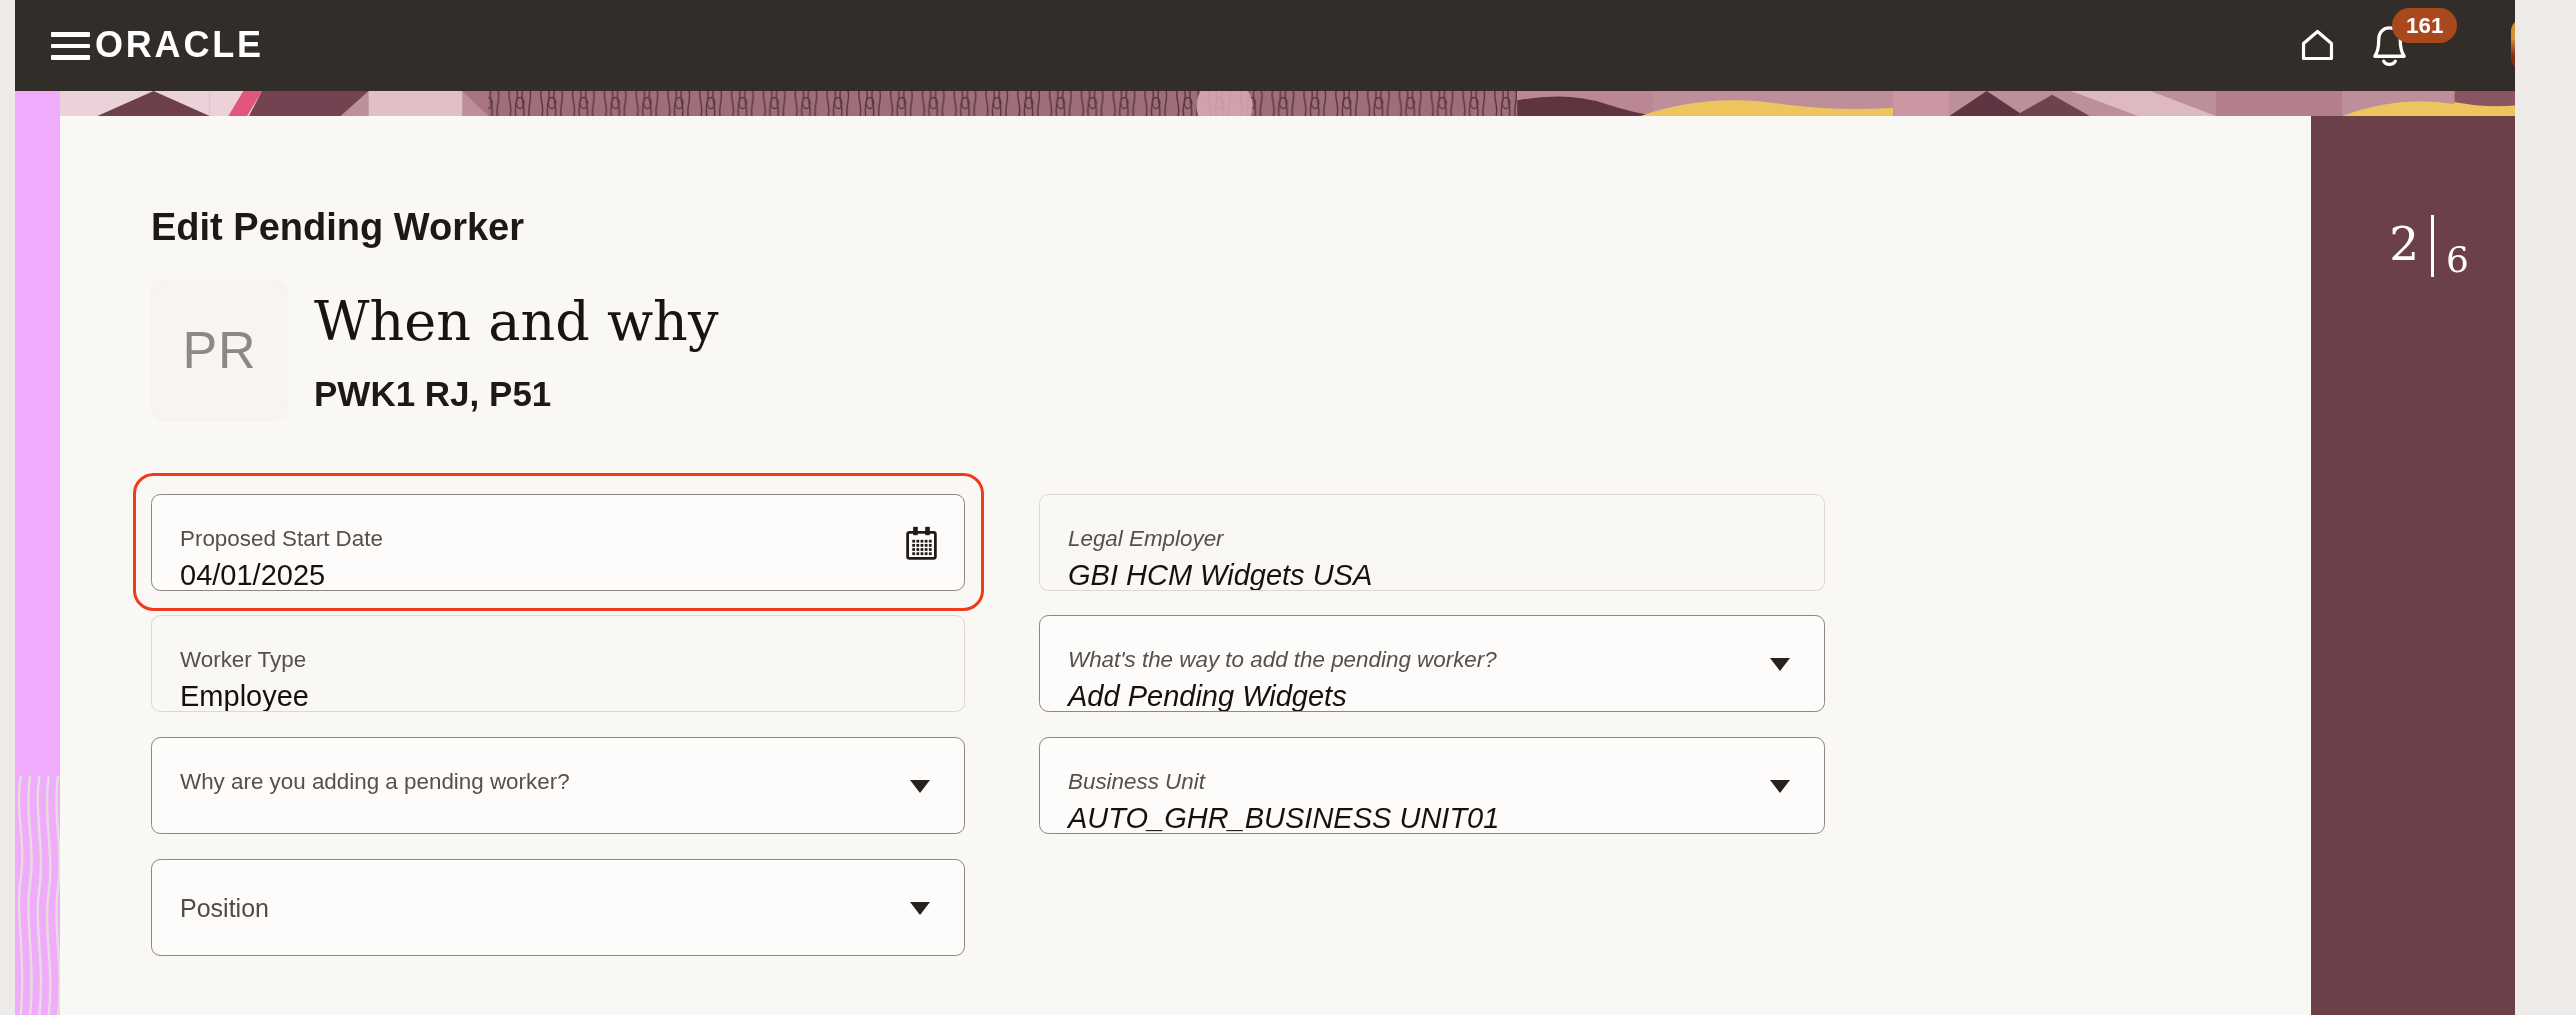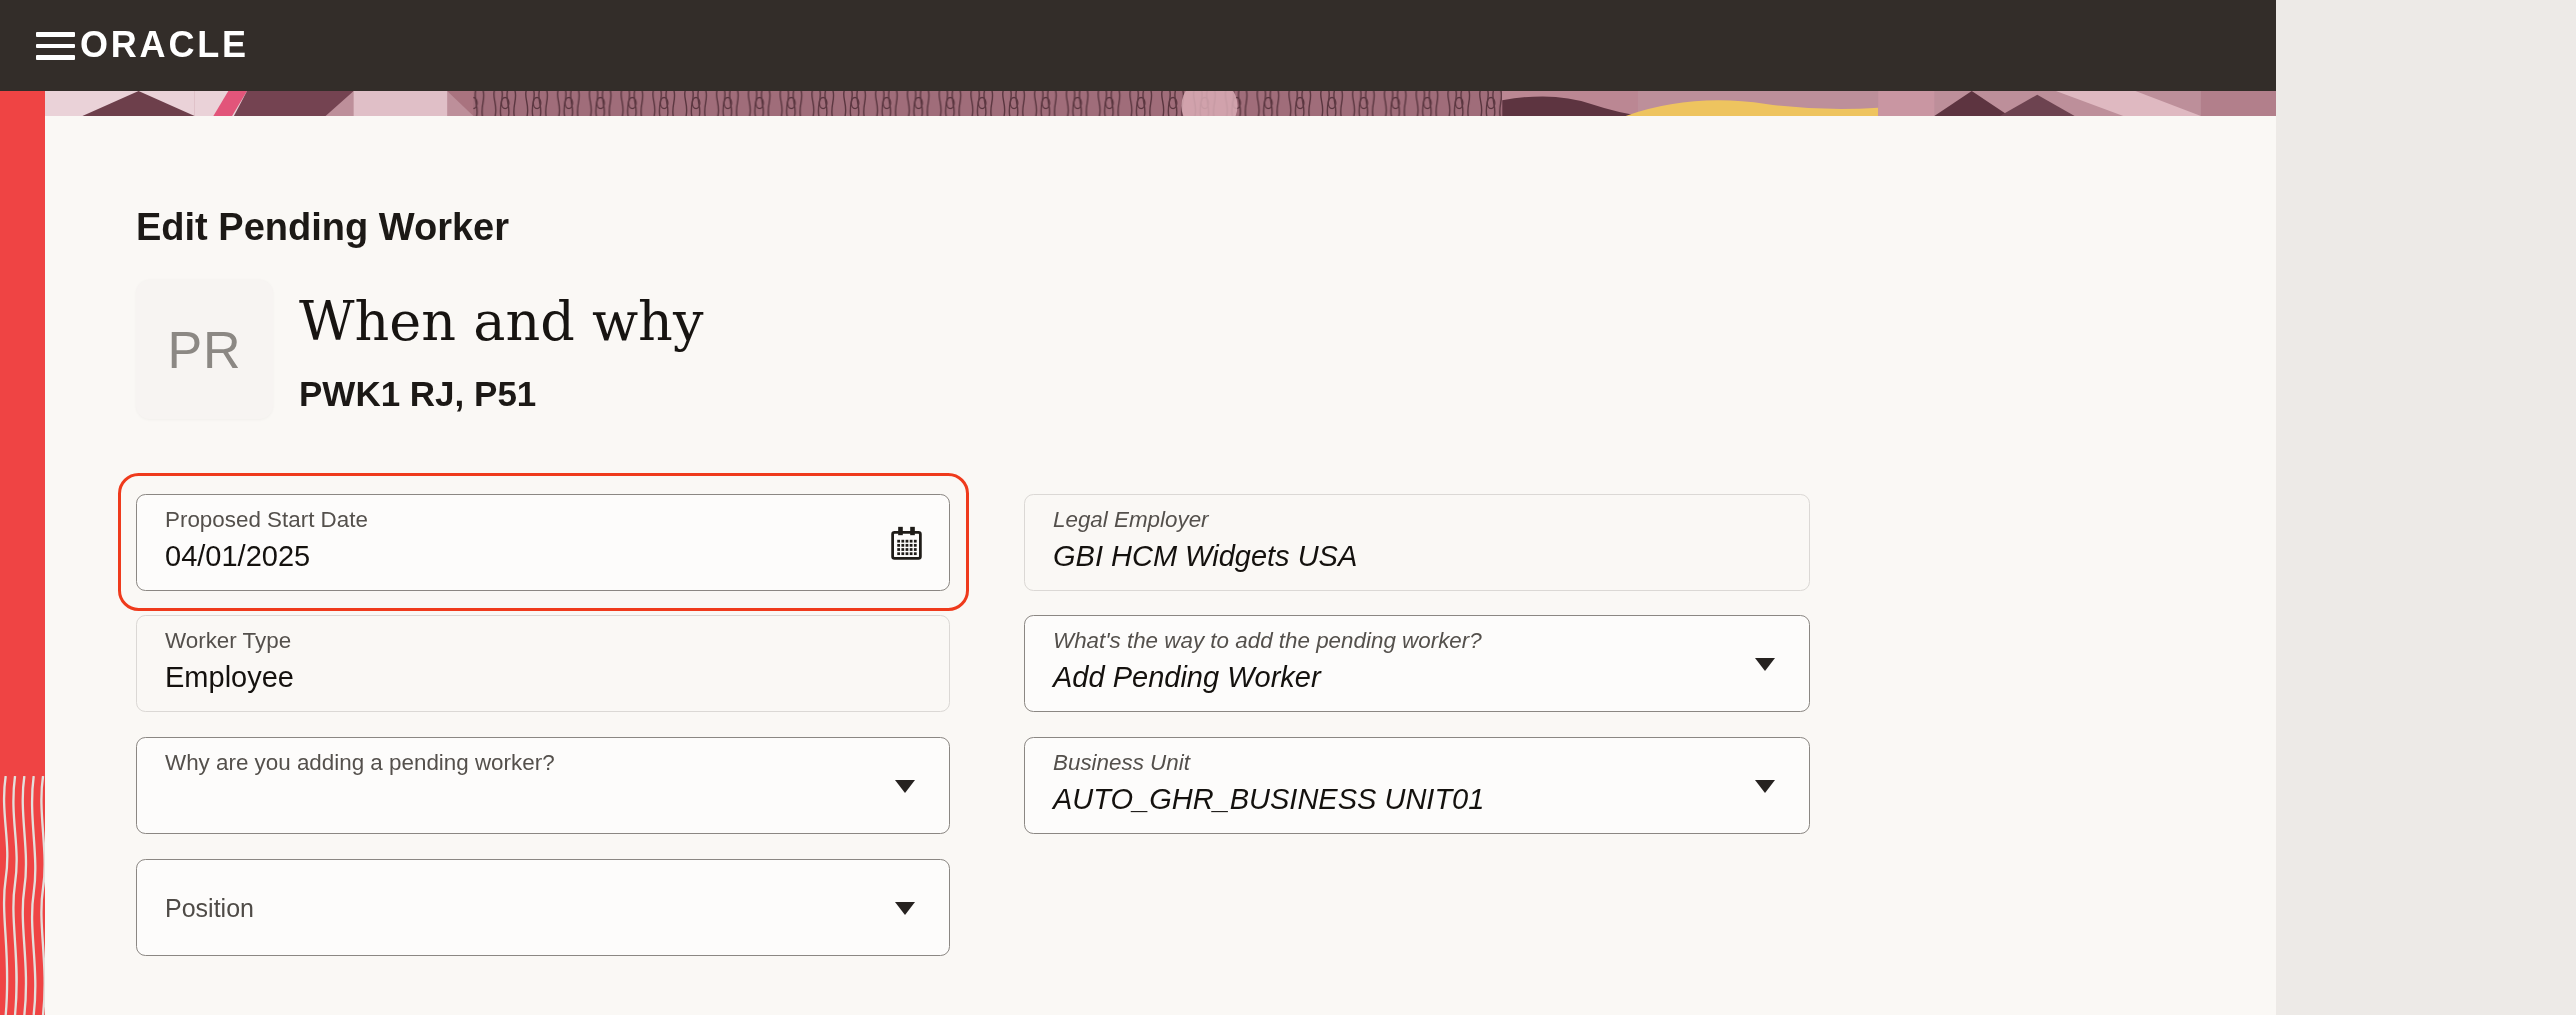--- a/index.html
+++ b/index.html
@@ -1,18 +1,18 @@
 <!DOCTYPE html>
 <html style="font-size:15px"><head>
 <meta charset="utf-8">
 <style>
   * { box-sizing: border-box; margin: 0; padding: 0; }
   html, body { margin: 0; background: #edeae7; }
   body { font-family: "Liberation Sans", "DejaVu Sans", sans-serif; }
-  .screen { position: relative; width: 2276px; height: 1016px; overflow: hidden; background: #ef4444; }
+  .screen { position: relative; width: 2500px; height: 1016px; overflow: hidden; background: #f0abfc; margin-left: 15px; }
 
   
   .topbar { position: absolute; left: 0; top: 0; width: 2576px; height: 91px; background: #332d29; }
   .hamburger { position: absolute; left: 36px; top: 32px; width: 39px; height: 28px;
                display: flex; flex-direction: column; justify-content: space-between; cursor: pointer; }
   .hamburger span { display: block; height: 4.7px; background: #fff; border-radius: 0.9px; }
   .brand { position: absolute; left: 80px; top: 24px; color: #fff; font-size: 36px; font-weight: 700;
            letter-spacing: 2.8px; line-height: 41px; }
   .tb-icon { position: absolute; cursor: pointer; }
   .tb-home { left: 2282px; top: 24px; }
@@ -36,21 +36,21 @@
   .page-title { position: absolute; left: 91px; top: 90px; font-size: 38px; font-weight: 700; color: #1c1916; }
   .pr-avatar { position: absolute; left: 91px; top: 164px; width: 137px; height: 139px; border-radius: 14px;
                background: #f7f4f2; box-shadow: 0 0.9px 2.8px rgba(0,0,0,.04);
                display: flex; align-items: center; justify-content: center;
                font-size: 52px; color: #8c8884; letter-spacing: 0.9px; }
   .section-heading { position: absolute; left: 254px; top: 174px; font-family: "DejaVu Serif", "Liberation Serif", serif;
                      font-size: 54px; color: #171411; }
   .worker-id { position: absolute; left: 254px; top: 258px; font-size: 35px; font-weight: 700; color: #1c1916; }
 
   
-  .field { position: absolute; height: 97px; border-radius: 9.4px; padding: 11px 28px; overflow: hidden; }
+  .field { position: absolute; height: 97px; border-radius: 9.4px; padding: 30px 28px; overflow: hidden; }
   .field.editable { background: #fdfcfb; border: 1.9px solid #8b8783; cursor: pointer; }
   .field.readonly { background: transparent; border: 1.9px solid #dbd8d5; }
   .field .label { display: block; font-size: 22.4px; color: #54504c; line-height: 28px; white-space: nowrap; }
   .field .value { display: block; font-size: 29px; color: #14110e; margin-top: 5.6px; white-space: nowrap; }
   .field.center-label { display: flex; align-items: center; }
   .field.center-label .label { font-size: 25px; color: #4f4b47; }
   .col1 { left: 91px; width: 814px; }
   .col2 { left: 979px; width: 786px; font-style: italic; }
   .r1 { top: 378px; } .r2 { top: 499px; } .r3 { top: 621px; } .r4 { top: 743px; }
   .cal-icon { position: absolute; right: 24px; top: 29px; }
@@ -188,21 +188,21 @@
       <span class="value">GBI HCM Widgets USA</span>
     </div>
 
     <div class="field readonly col1 r2">
       <span class="label">Worker Type</span>
       <span class="value">Employee</span>
     </div>
 
     <div class="field editable col2 r2">
       <span class="label">What's the way to add the pending worker?</span>
-      <span class="value">Add Pending Worker</span>
+      <span class="value">Add Pending Widgets</span>
       <span class="dd-arrow"></span>
     </div>
 
     <div class="field editable col1 r3">
       <span class="label">Why are you adding a pending worker?</span>
       <span class="dd-arrow"></span>
     </div>
 
     <div class="field editable col2 r3">
       <span class="label">Business Unit</span>

